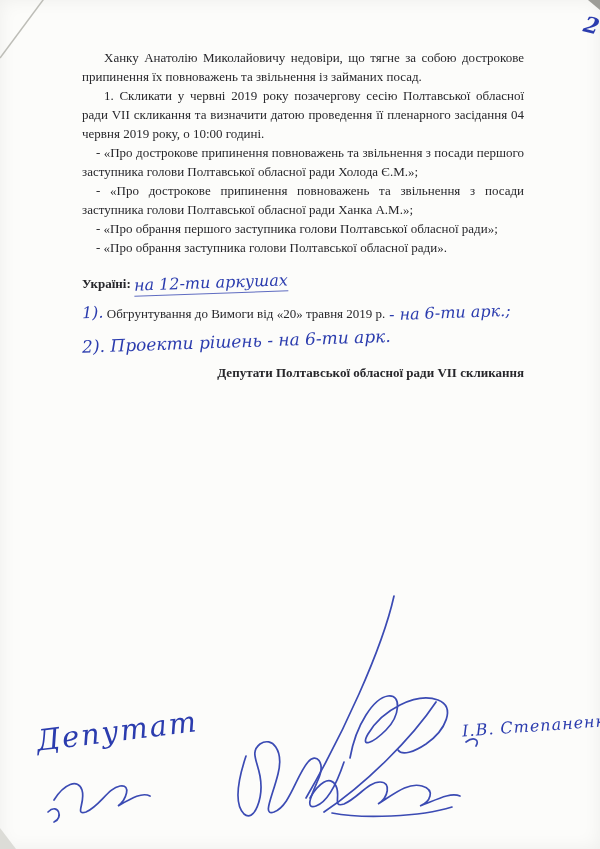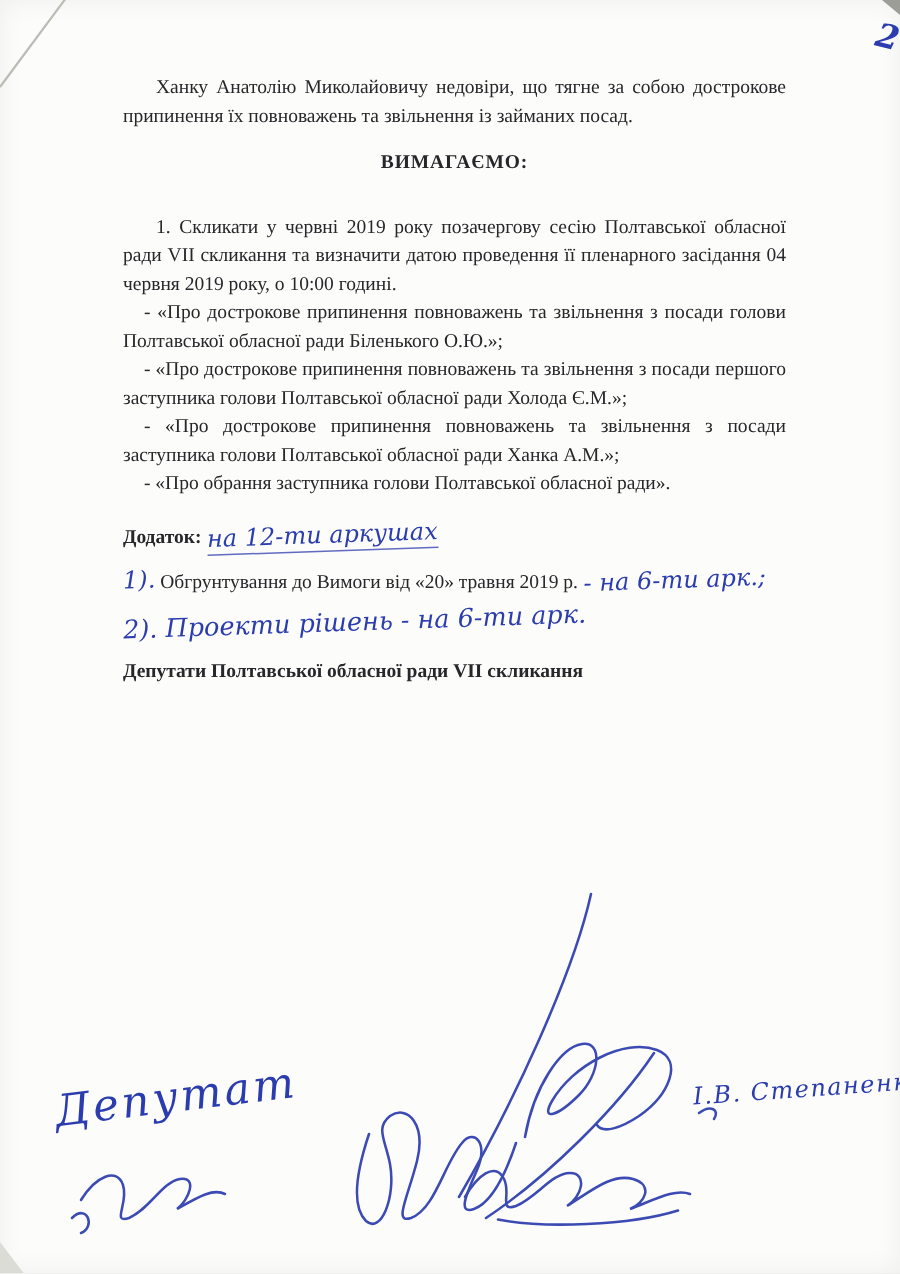--- a/index.html
+++ b/index.html
@@ -20,21 +20,21 @@
   }
   .para   { text-indent:22px; }
   .qitem  { text-indent:14px; }
   .heading{ text-align:center; font-weight:bold; letter-spacing:.6px;
             margin-top:12px; margin-bottom:24px; }
   .bold   { font-weight:bold; }
 
   .attach-line { margin-top:16px; text-align:left; }
   .attach-item1{ margin-top:9px; text-align:left; }
   .attach-item2{ margin-top:7px; text-align:left; }
-  .sig-label   { margin-top:14px; text-align:left; }
+  .sig-label   { margin-top:14px; text-align:right; }
 
   .handwriting {
     font-family:"DejaVu Serif",serif; font-style:italic;
     color:#2b3cae;
   }
   .hw-inline  { display:inline-block; font-size:16px; transform:rotate(-2deg); }
   .hw-underline { border-bottom:1px solid rgba(43,60,174,.75); padding-bottom:1px; }
   .hw-big { font-size:17px; }
 
   .corner-mark {
@@ -64,31 +64,30 @@
     <line x1="0" y1="58" x2="46" y2="-4" stroke="#bdbdb7" stroke-width="1.5"></line>
     <polygon points="600,0 588,0 600,10" fill="#9d9d98"></polygon>
     <polygon points="0,849 0,828 16,849" fill="#dcdcd7"></polygon>
   </svg>
 
   <div class="corner-mark handwriting">2</div>
 
   <div class="content">
     <p class="para">Ханку Анатолію Миколайовичу недовіри, що тягне за собою дострокове припинення їх повноважень та звільнення із займаних посад.</p>
 
-    <p class="heading">ВИМАГАЄМО:</p>
 
     <p class="para">1. Скликати у червні 2019 року позачергову сесію Полтавської обласної ради VII скликання та визначити датою проведення її пленарного засідання 04 червня 2019 року, о 10:00 годині.</p>
 
-    <p class="qitem">- «Про дострокове припинення повноважень та звільнення з посади голови Полтавської обласної ради Біленького О.Ю.»;</p>
     <p class="qitem">- «Про дострокове припинення повноважень та звільнення з посади першого заступника голови Полтавської обласної ради Холода Є.М.»;</p>
     <p class="qitem">- «Про дострокове припинення повноважень та звільнення з посади заступника голови Полтавської обласної ради Ханка А.М.»;</p>
+    <p class="qitem">- «Про обрання першого заступника голови Полтавської обласної ради»;</p>
     <p class="qitem">- «Про обрання заступника голови Полтавської обласної ради».</p>
 
     <p class="attach-line">
-      <span class="bold">Додаток:</span>
+      <span class="bold">Україні:</span>
       <span class="handwriting hw-inline hw-underline">на 12-ти аркушах</span>
     </p>
 
     <p class="attach-item1">
       <span class="handwriting hw-inline">1).</span>
       <span>Обгрунтування до Вимоги від «20» травня 2019 р.</span>
       <span class="handwriting hw-inline">- на 6-ти арк.;</span>
     </p>
 
     <p class="attach-item2 handwriting hw-big" style="transform:rotate(-2deg);">2). Проекти рішень - на 6-ти арк.</p>

